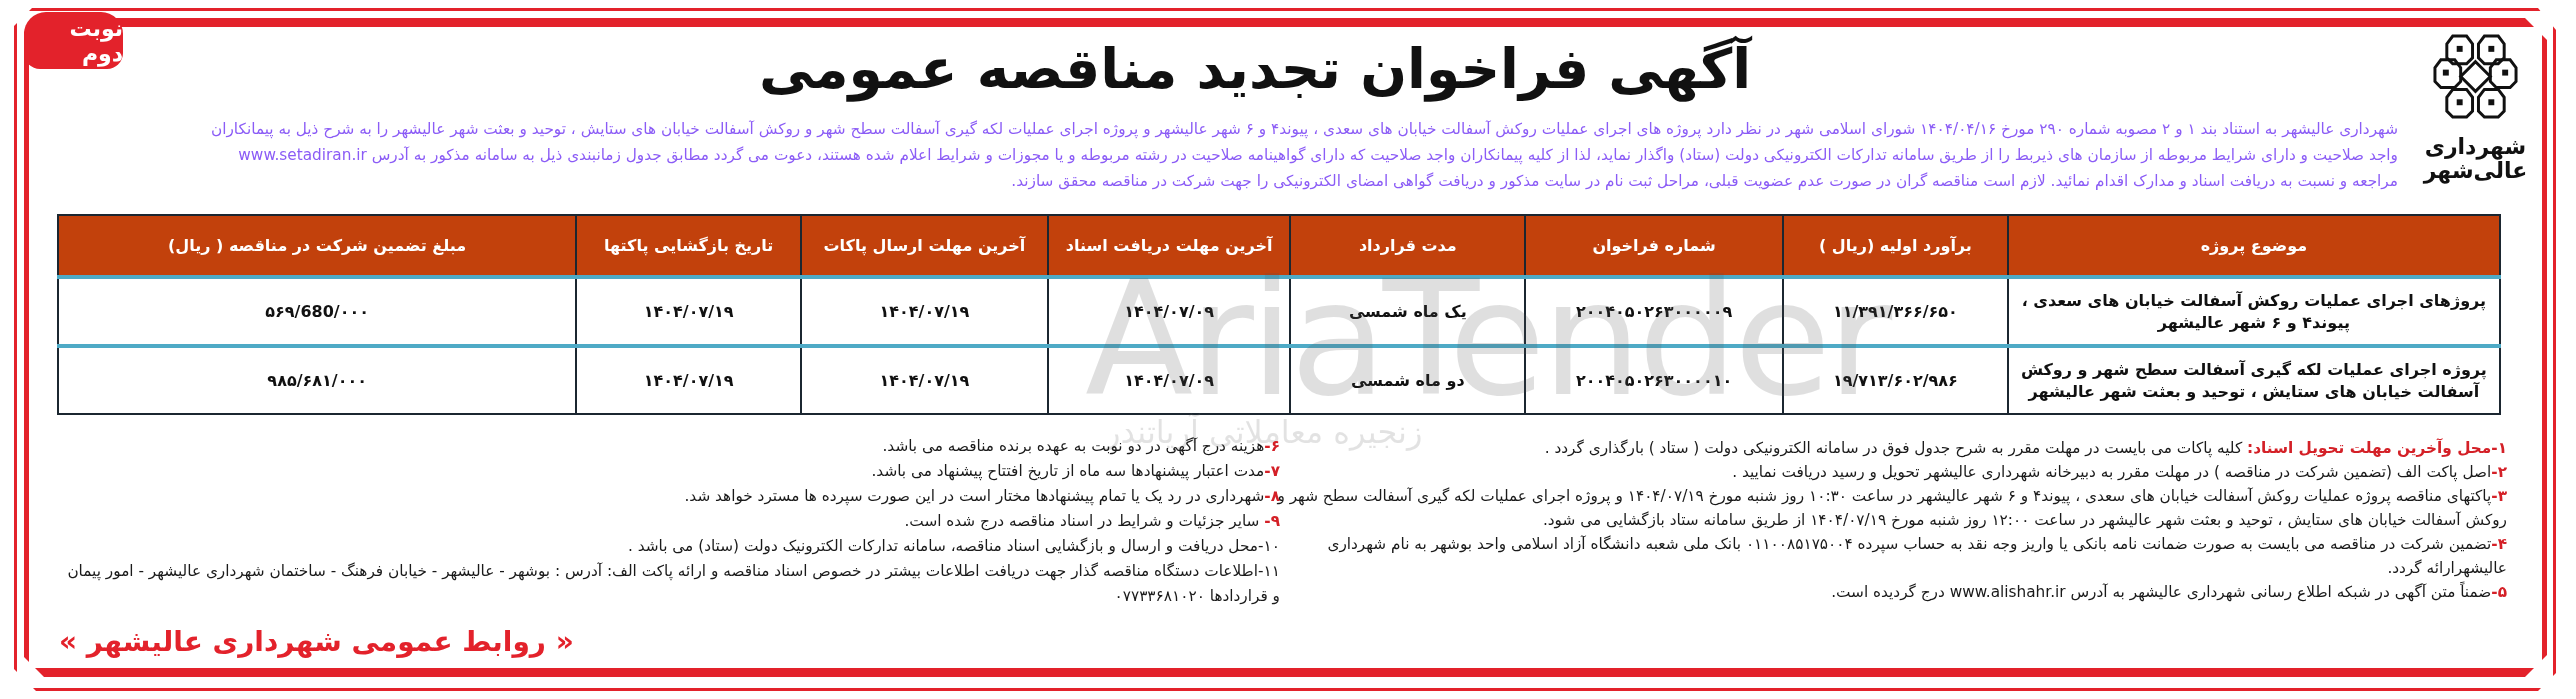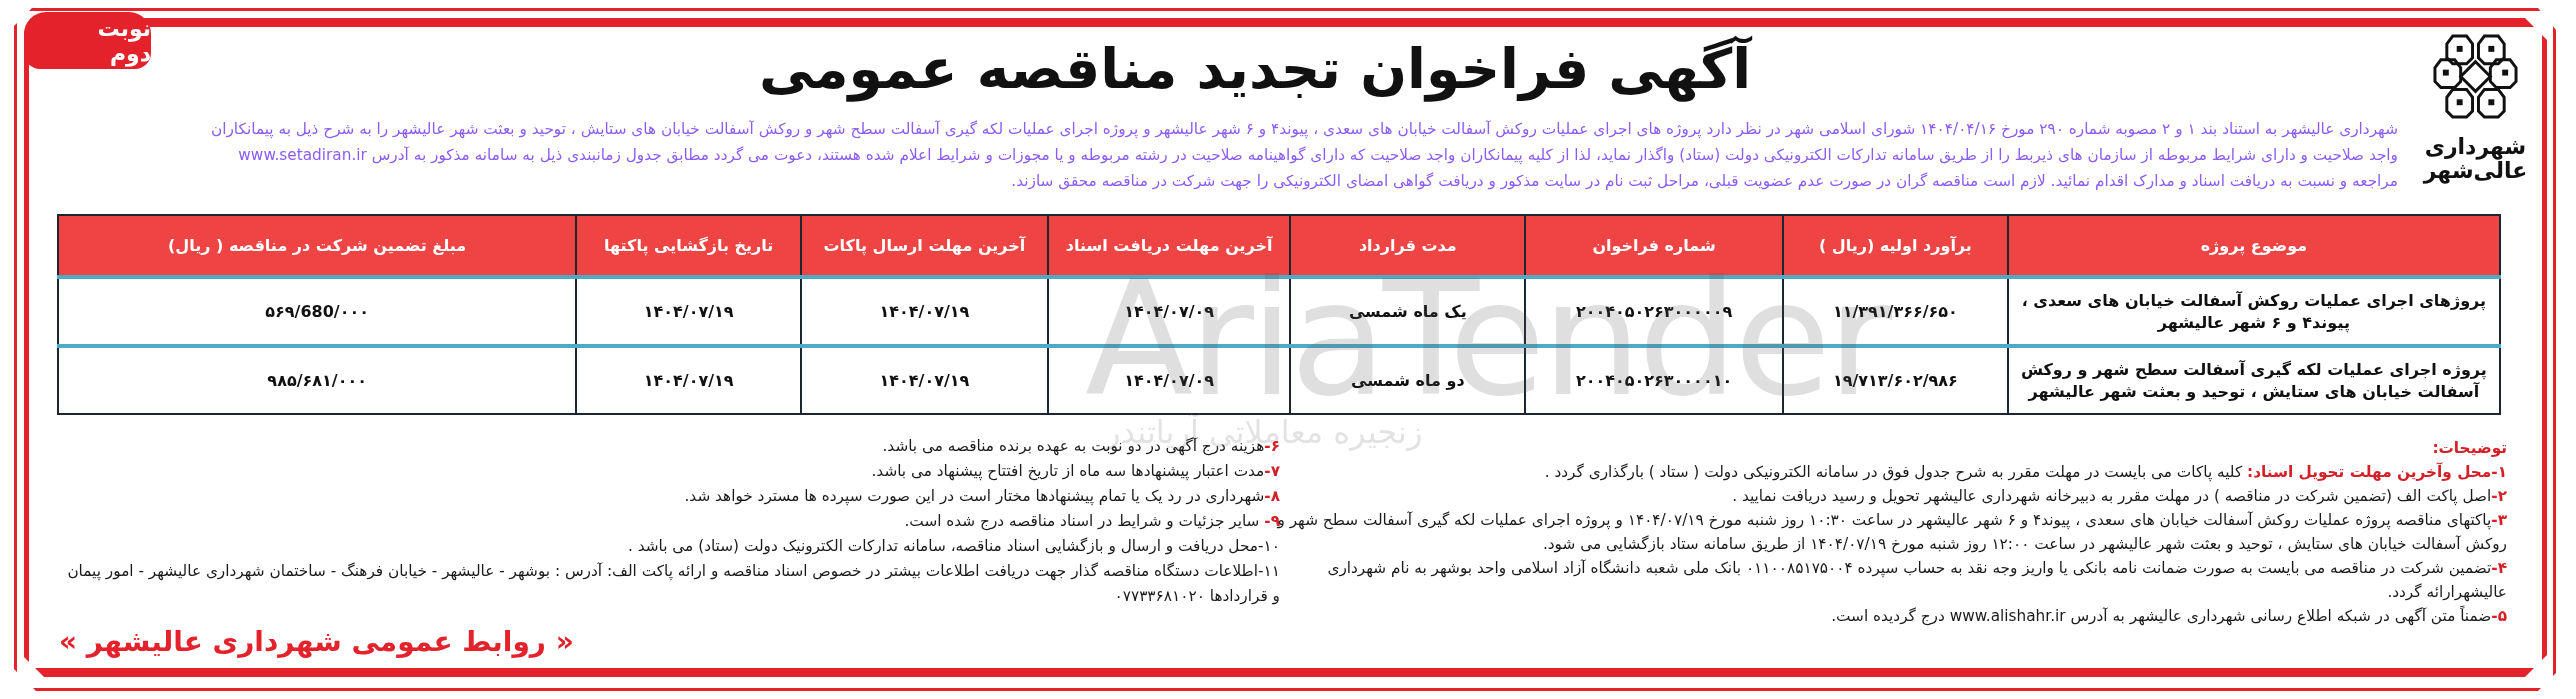--- a/index.html
+++ b/index.html
@@ -2,28 +2,28 @@
 <html><head>
 <meta charset="utf-8">
 <style>
   html,body{margin:0;padding:0;background:#fff;}
   body{width:2576px;height:699px;position:relative;overflow:hidden;font-family:"DejaVu Sans",sans-serif;color:#1a1a1a;}
   .frame-outer{position:absolute;left:14px;top:8px;width:2542px;height:683px;border:3px solid #e3222b;box-sizing:border-box;
     clip-path:polygon(18px 0,calc(100% - 18px) 0,100% 22px,100% calc(100% - 18px),calc(100% - 18px) 100%,22px 100%,0 calc(100% - 22px),0 18px);}
   .frame-inner{position:absolute;left:24px;top:18px;width:2523px;height:659px;border-top:9px solid #e3222b;border-bottom:9px solid #e3222b;border-left:5px solid #e3222b;border-right:5px solid #e3222b;box-sizing:border-box;
     clip-path:polygon(14px 0,calc(100% - 22px) 0,100% 22px,100% calc(100% - 22px),calc(100% - 22px) 100%,20px 100%,0 calc(100% - 20px),0 14px);}
   .badge{position:absolute;left:24px;top:12px;width:99px;height:57px;background:#e3222b;color:#fff;border-radius:0 0 16px 16px;border-top-left-radius:22px;border-top-right-radius:22px;
-    font-weight:bold;font-size:22px;display:flex;align-items:center;justify-content:center;direction:rtl;padding-left:28px;}
+    font-weight:bold;font-size:22px;display:flex;align-items:center;justify-content:center;direction:rtl;}
   .title{position:absolute;left:742px;top:37px;width:1026px;text-align:center;direction:rtl;font-size:55px;font-weight:bold;color:#111;letter-spacing:1px;}
   .logo{position:absolute;right:47px;top:32px;width:107px;text-align:center;}
   .logo-text{font-size:22px;font-weight:bold;line-height:24px;direction:rtl;color:#111;}
   .intro{position:absolute;left:59px;right:178px;top:116px;direction:rtl;text-align:right;font-size:15.3px;line-height:26px;color:#8b5cf6;}
   .intro-line{white-space:nowrap;overflow:hidden;}
   table.tender{position:absolute;left:57px;top:214px;width:2444px;border-collapse:collapse;direction:rtl;font-size:16px;}
-  table.tender th{background:#ef4444;color:#fff;height:57px;font-weight:bold;border:2px solid #1b2630;font-size:16px;}
+  table.tender th{background:#c2410c;color:#fff;height:57px;font-weight:bold;border:2px solid #1b2630;font-size:16px;}
   table.tender td{height:63px;text-align:center;border:2px solid #1b2630;font-weight:bold;color:#111;}
   table.tender tr.row-first td{border-top:4px solid #4eaac6;border-bottom:4px solid #4eaac6;}
   table.tender td.subject{text-align:center;padding:0 8px;line-height:22px;}
   .watermark{position:absolute;left:1026px;top:247px;width:552px;height:197px;pointer-events:none;opacity:0.18;}
   .wm-text{position:absolute;left:59px;top:0;font-size:158px;font-weight:normal;color:#555;font-family:"DejaVu Sans",sans-serif;letter-spacing:-4px;}
   .wm-sub{position:absolute;left:79px;top:166px;font-size:32px;color:#666;direction:rtl;letter-spacing:12px;}
   .notes-right{position:absolute;right:69px;top:436px;width:1243px;direction:rtl;text-align:right;font-size:15.3px;line-height:24px;}
   .notes-left{position:absolute;left:57px;top:434px;width:1223px;direction:rtl;text-align:right;font-size:15.3px;line-height:25px;}
   .notes-head{color:#d42027;font-weight:bold;}
   .num{color:#d42027;font-weight:bold;}
@@ -116,21 +116,20 @@
     </tr>
   </tbody>
 </table>
 
 <div class="watermark">
   <div class="wm-text">AriaTender</div>
   <div class="wm-sub">زنجیره معاملاتی آریاتندر</div>
 </div>
 
 <div class="notes-right">
-  <div class="notes-head">توضیحات:</div>
   <div><span class="num">۱-</span><span class="lead">محل وآخرین مهلت تحویل اسناد:</span><span> کلیه پاکات می بایست در مهلت مقرر به شرح جدول فوق در سامانه الکترونیکی دولت ( ستاد ) بارگذاری گردد .</span></div>
   <div><span class="num">۲-</span><span>اصل پاکت الف (تضمین شرکت در مناقصه ) در مهلت مقرر به دبیرخانه شهرداری عالیشهر تحویل و رسید دریافت نمایید .</span></div>
   <div><span class="num">۳-</span><span>پاکتهای مناقصه پروژه عملیات روکش آسفالت خیابان های سعدی ، پیوند۴ و ۶ شهر عالیشهر در ساعت ۱۰:۳۰ روز شنبه مورخ ۱۴۰۴/۰۷/۱۹ و پروژه اجرای عملیات لکه گیری آسفالت سطح شهر و روکش آسفالت خیابان های ستایش ، توحید و بعثت شهر عالیشهر در ساعت ۱۲:۰۰ روز شنبه مورخ ۱۴۰۴/۰۷/۱۹ از طریق سامانه ستاد بازگشایی می شود.</span></div>
   <div><span class="num">۴-</span><span>تضمین شرکت در مناقصه می بایست به صورت ضمانت نامه بانکی یا واریز وجه نقد به حساب سپرده ۰۱۱۰۰۸۵۱۷۵۰۰۴ بانک ملی شعبه دانشگاه آزاد اسلامی واحد بوشهر به نام شهرداری عالیشهرارائه گردد.</span></div>
   <div><span class="num">۵-</span><span>ضمناً متن آگهی در شبکه اطلاع رسانی شهرداری عالیشهر به آدرس www.alishahr.ir درج گردیده است.</span></div>
 </div>
 
 <div class="notes-left">
   <div><span class="num">۶-</span><span>هزینه درج آگهی در دو نوبت به عهده برنده مناقصه می باشد.</span></div>
   <div><span class="num">۷-</span><span>مدت اعتبار پیشنهادها سه ماه از تاریخ افتتاح پیشنهاد می باشد.</span></div>

